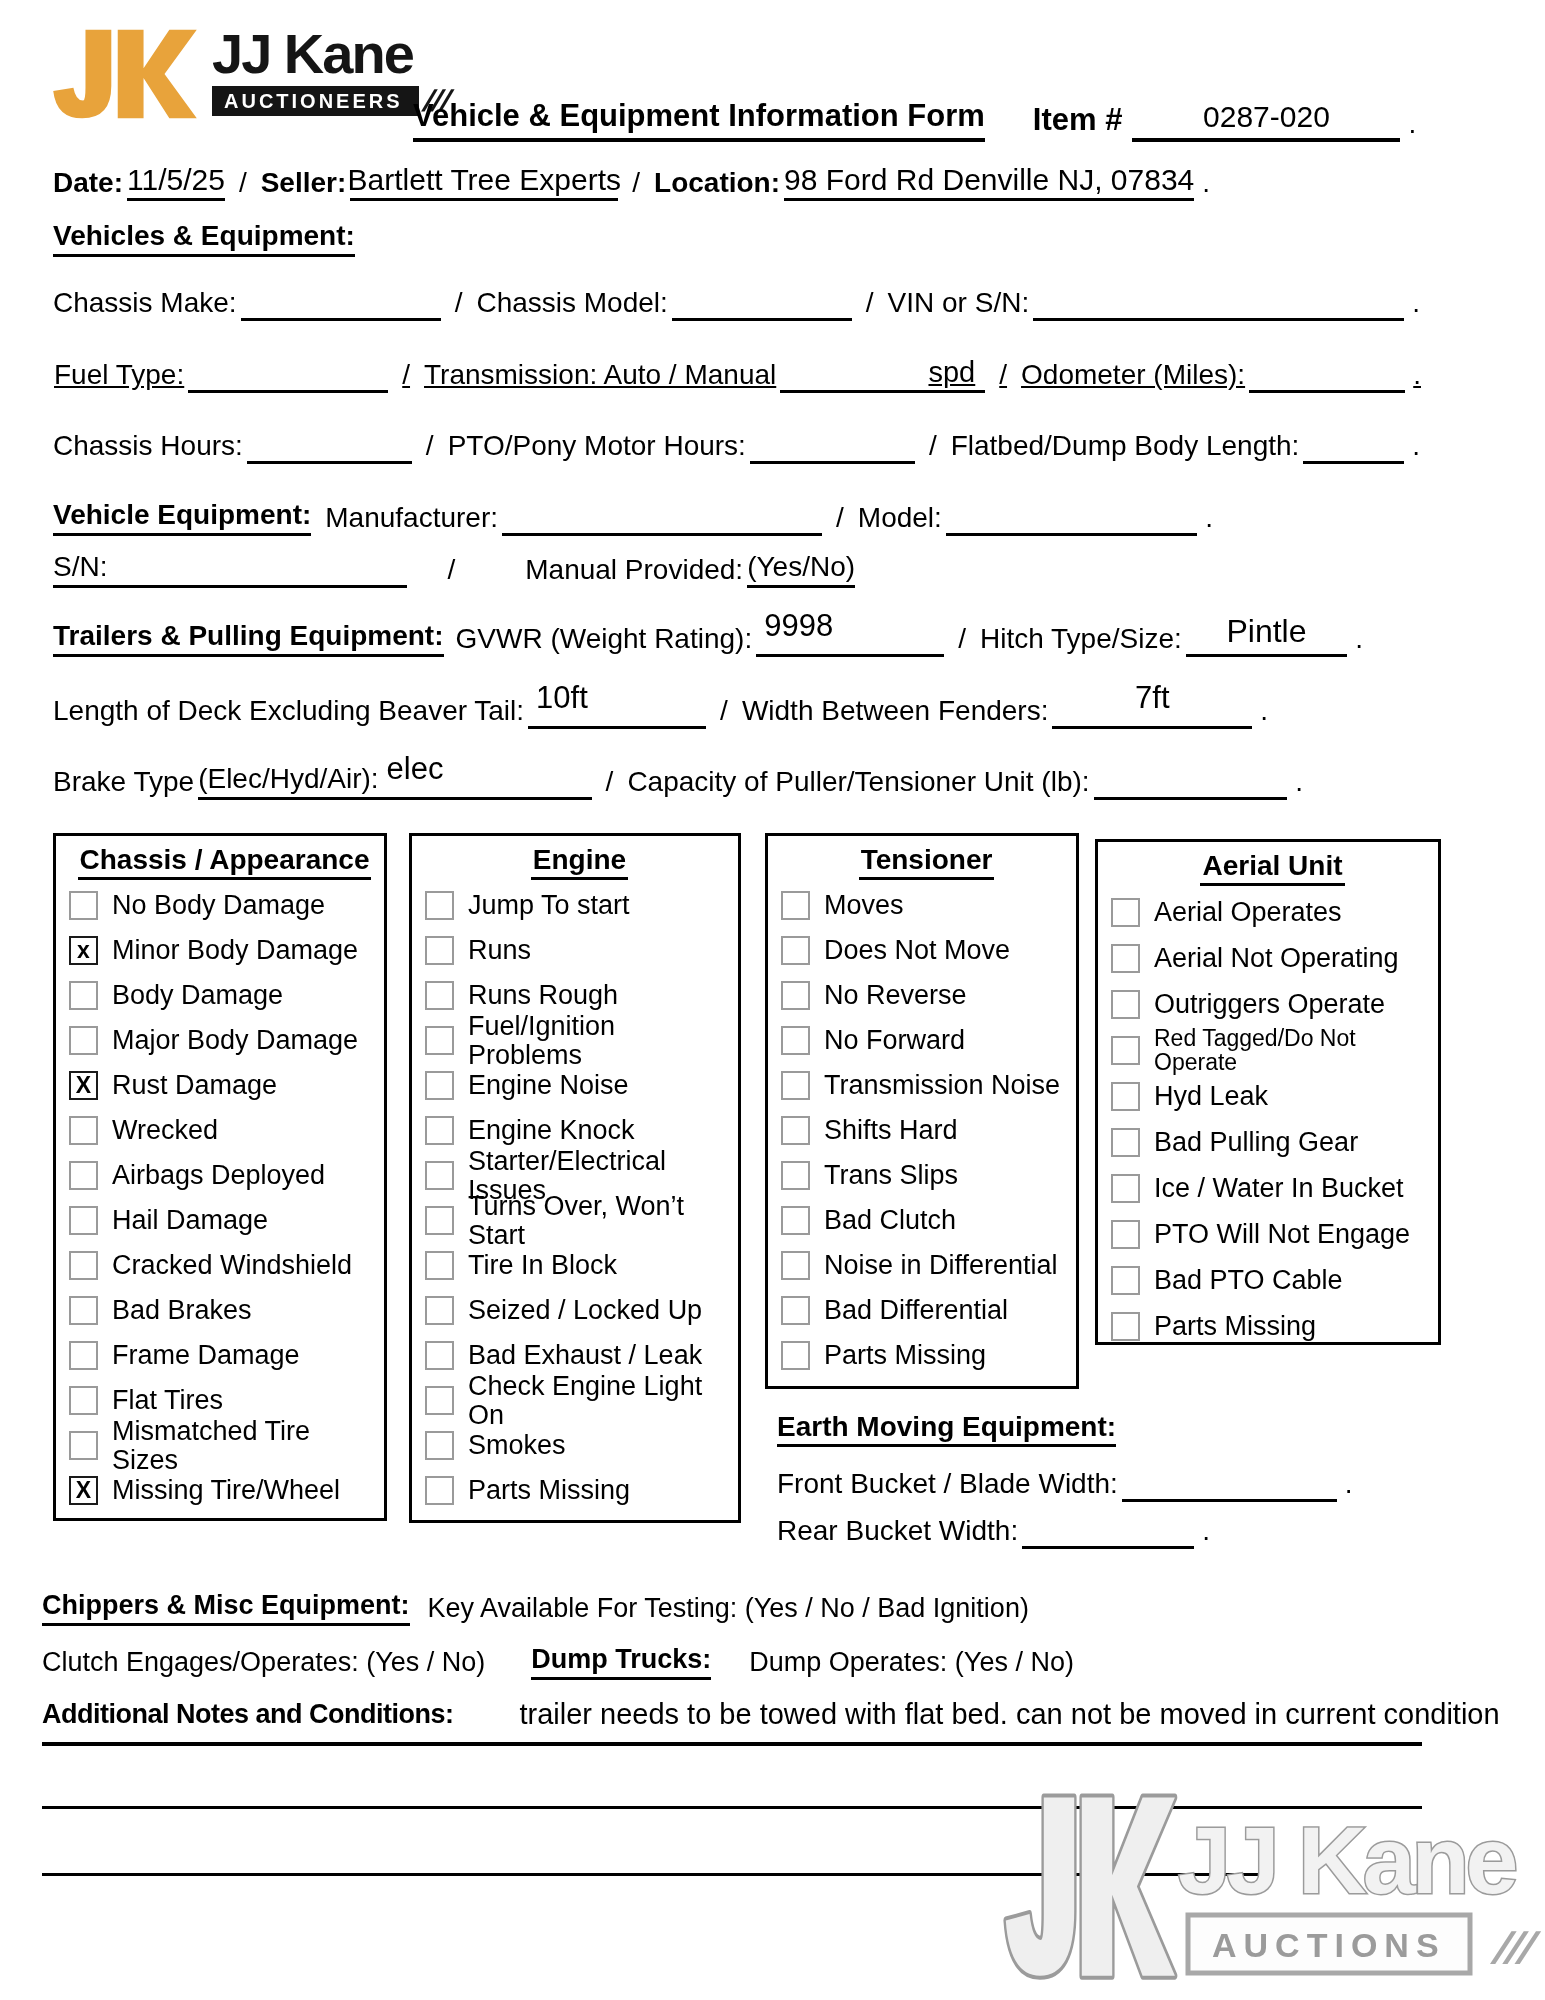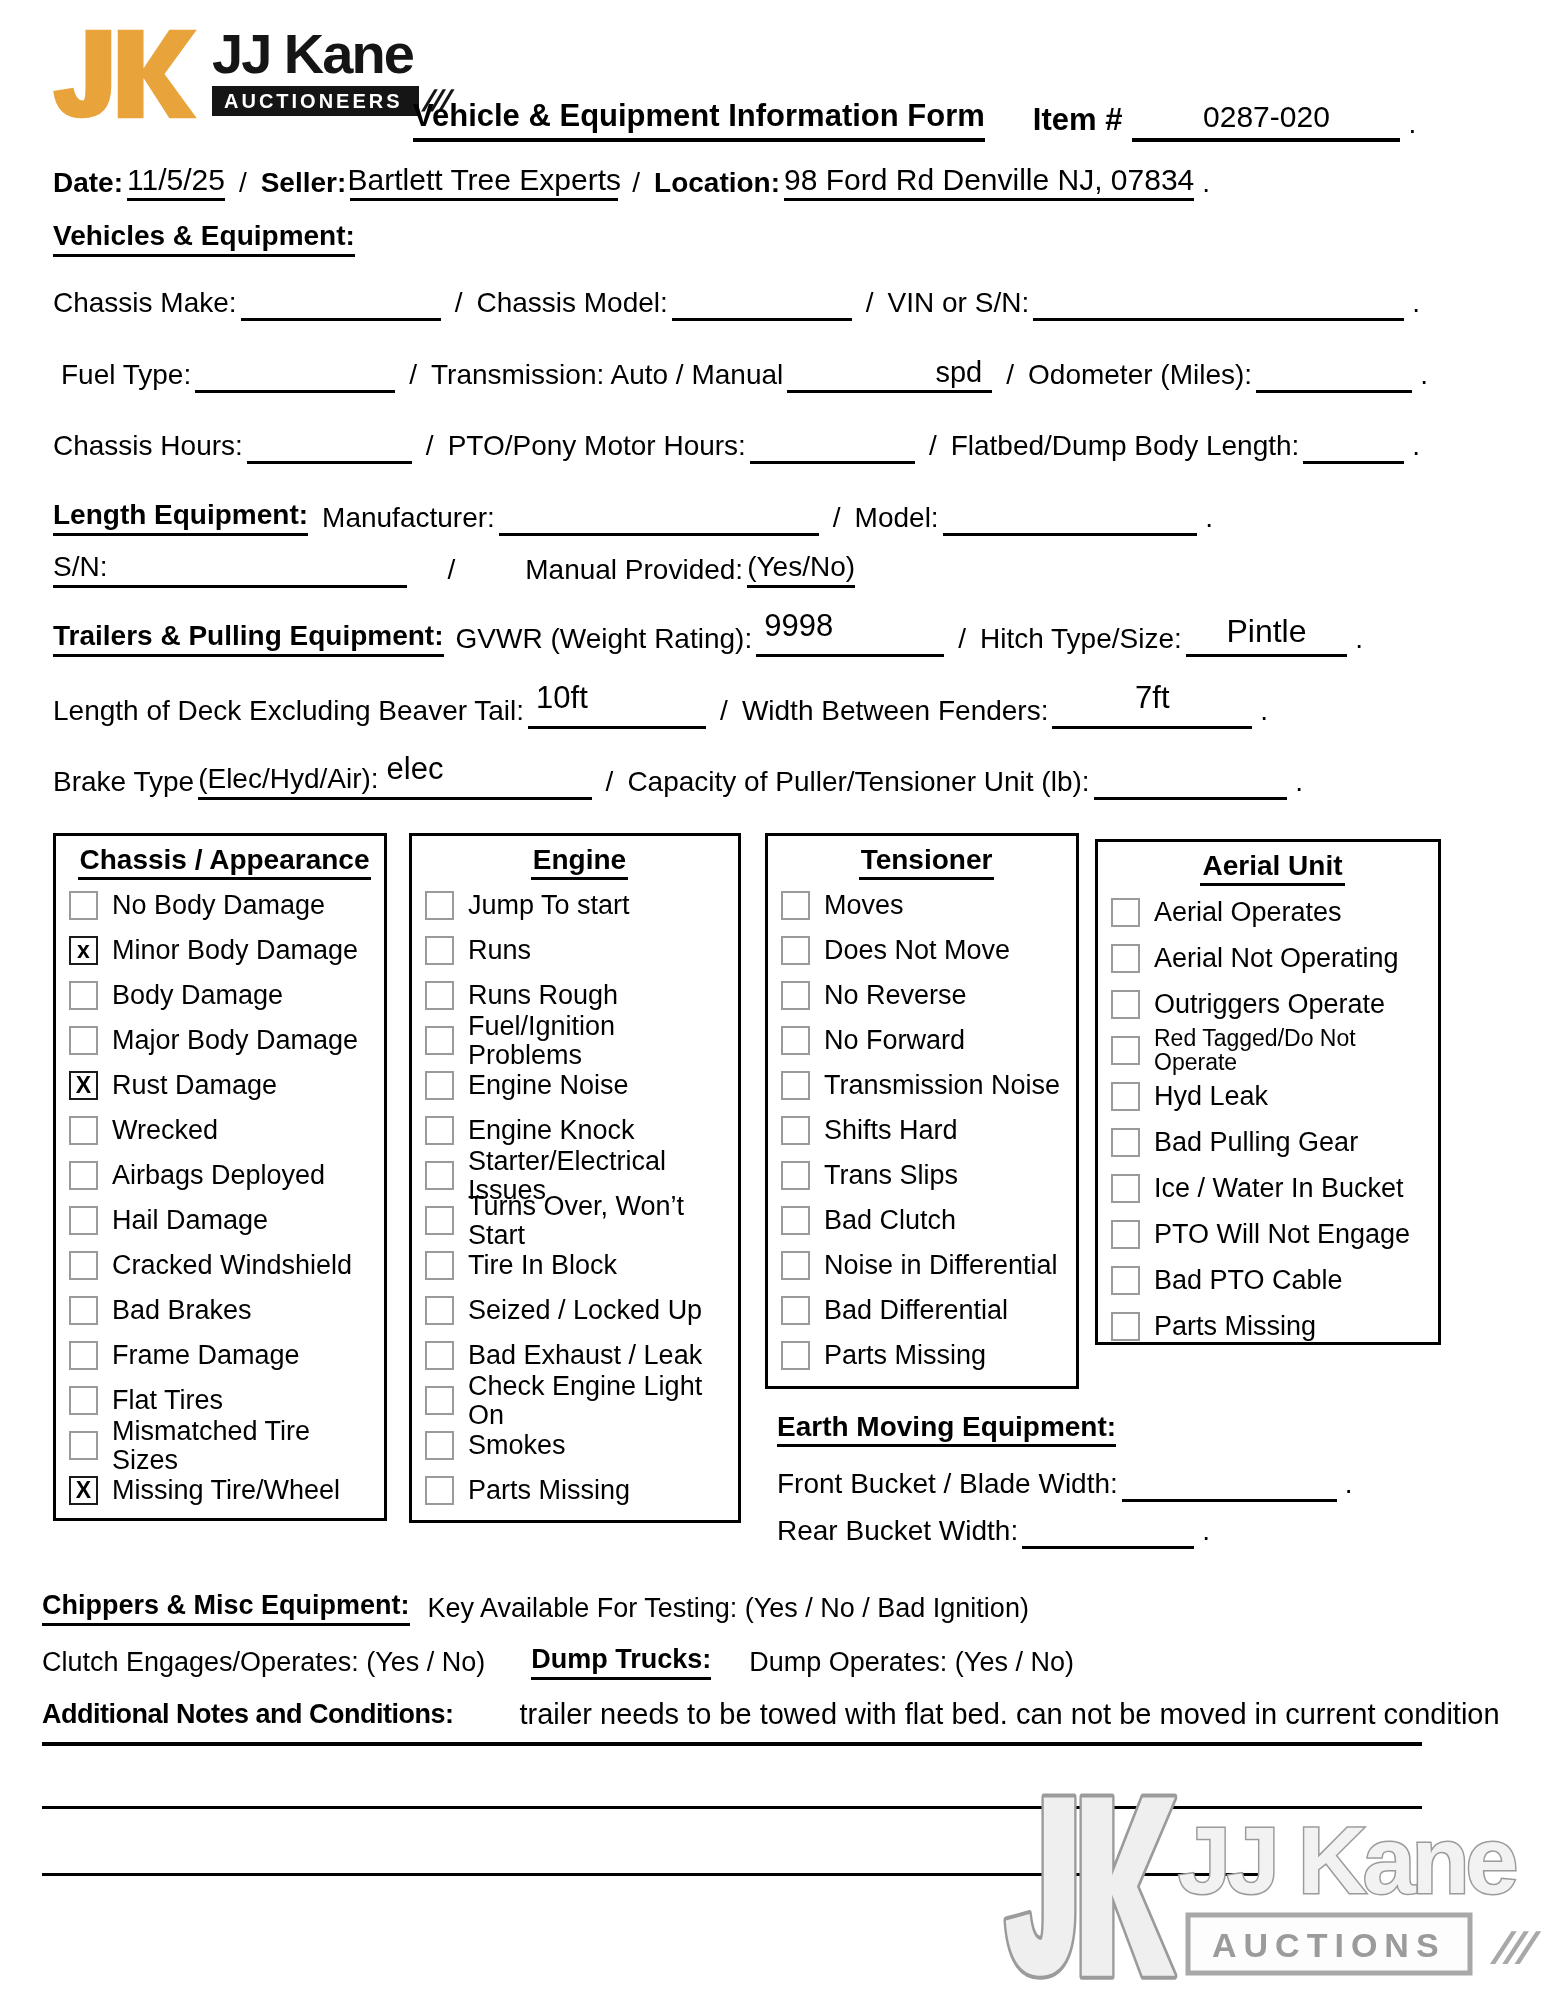--- a/index.html
+++ b/index.html
@@ -120,21 +120,21 @@
     <span class="blank" style="width:200px;"></span>
     <span class="sep">/</span>
     <span class="lbl">Chassis Model:</span>
     <span class="blank" style="width:180px;"></span>
     <span class="sep">/</span>
     <span class="lbl">VIN or S/N:</span>
     <span class="blank grow"></span>
     <span class="dot">.</span>
   </div>
 
-  <div class="row" style="left:61px;top:348px;width:1367px;">
+  <div class="row" style="left:54px;top:348px;width:1367px;text-decoration:underline;">
     <span class="lbl">Fuel Type:</span>
     <span class="blank" style="width:200px;"></span>
     <span class="sep">/</span>
     <span class="lbl">Transmission: Auto / Manual</span>
     <span class="blank right-val" style="width:195px;">
       <span class="val" style="font-size:29px;">spd</span>
     </span>
     <span class="sep">/</span>
     <span class="lbl">Odometer (Miles):</span>
     <span class="blank grow"></span>
@@ -147,21 +147,21 @@
     <span class="sep">/</span>
     <span class="lbl">PTO/Pony Motor Hours:</span>
     <span class="blank" style="width:165px;"></span>
     <span class="sep">/</span>
     <span class="lbl">Flatbed/Dump Body Length:</span>
     <span class="blank grow"></span>
     <span class="dot">.</span>
   </div>
 
   <div class="row" style="left:53px;top:491px;width:1160px;">
-    <span class="h" style="margin-right:14px;">Length Equipment:</span>
+    <span class="h" style="margin-right:14px;">Vehicle Equipment:</span>
     <span class="lbl">Manufacturer:</span>
     <span class="blank" style="width:320px;"></span>
     <span class="sep">/</span>
     <span class="lbl">Model:</span>
     <span class="blank grow"></span>
     <span class="dot">.</span>
   </div>
 
   <div class="row" style="left:53px;top:543px;">
     <span class="ulbl">S/N:</span>

